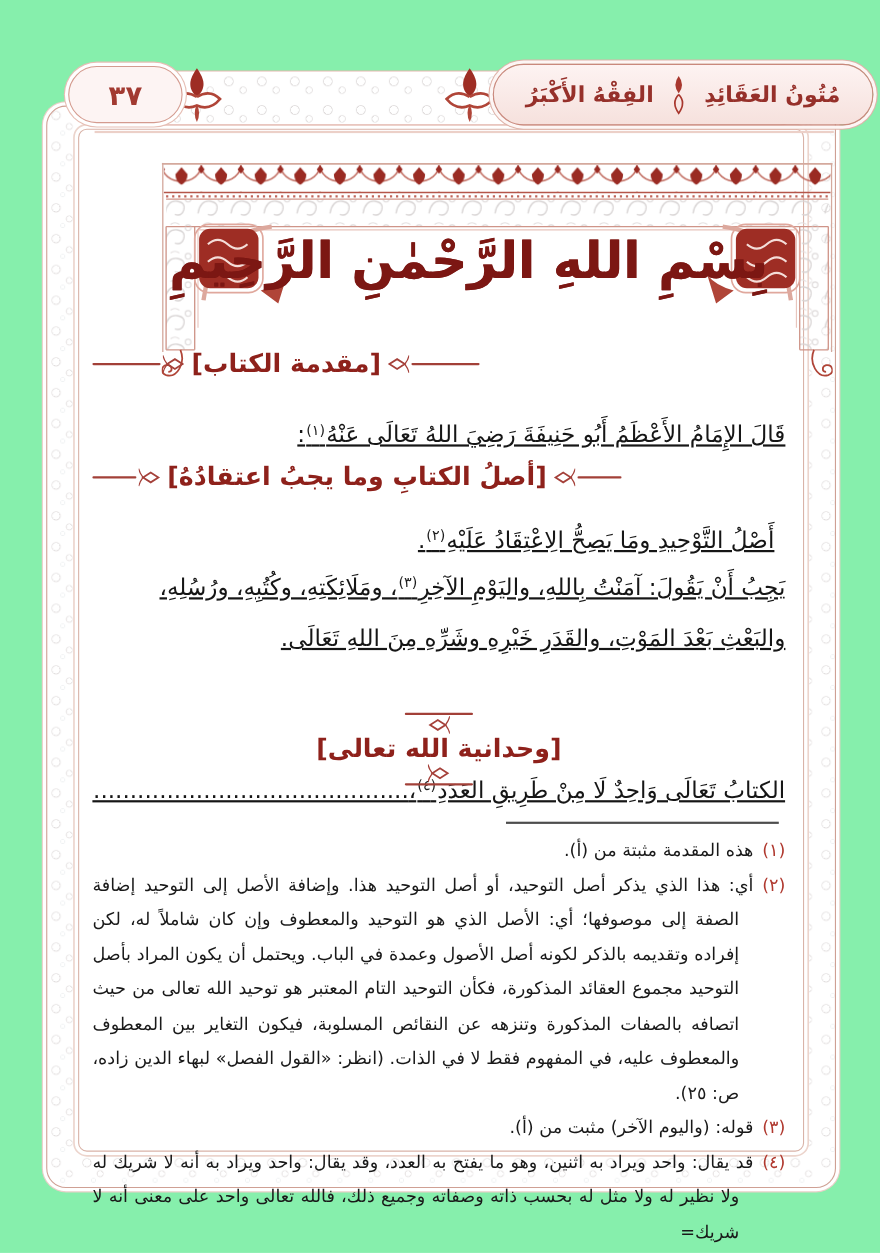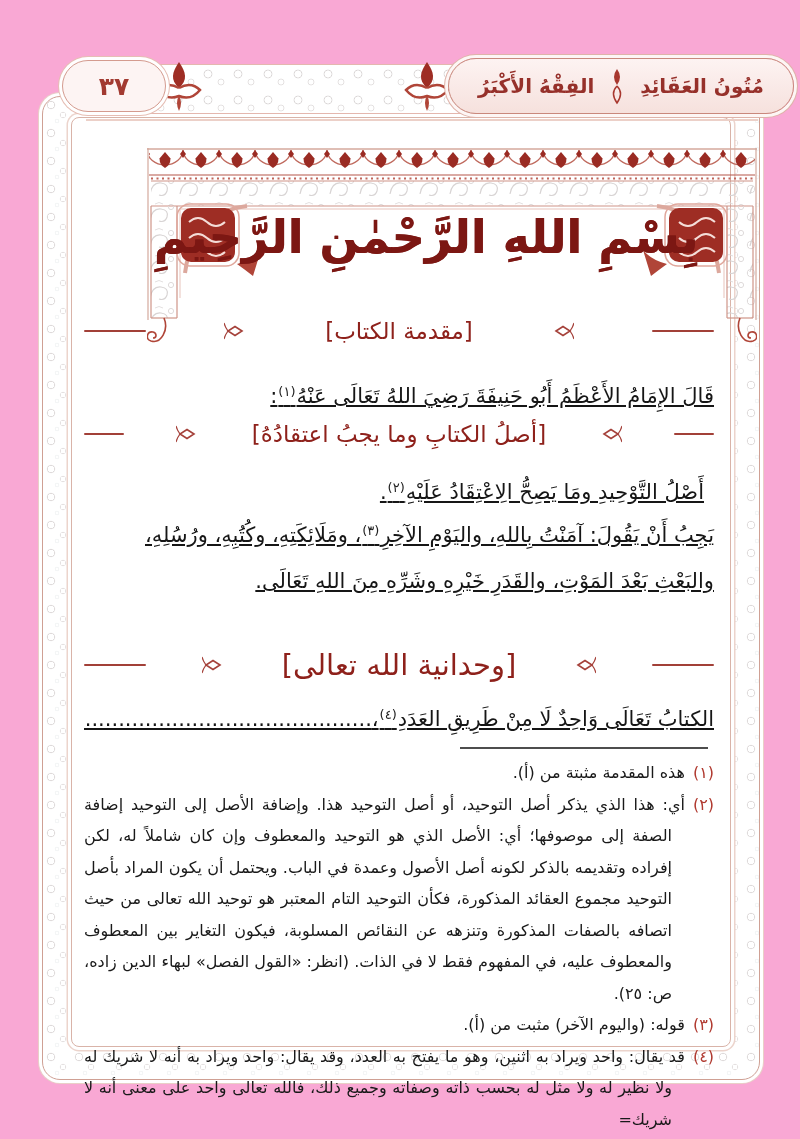--- a/index.html
+++ b/index.html
@@ -1,16 +1,16 @@
 <!DOCTYPE html>
 <html lang="ar" dir="rtl"><head>
 <meta charset="utf-8">
 <style>
   html,body{margin:0;padding:0;background:#ffffff;}
-  #page{position:relative;width:800px;height:1139px;background:#f9a8d4;overflow:hidden;
+  #page{position:relative;width:800px;height:1139px;background:#86efac;overflow:hidden;
         font-family:"DejaVu Sans",sans-serif;}
 
   
   .page-frame{position:absolute;left:42px;top:96px;width:716px;height:982px;
     border:1.5px solid #cfa094;border-radius:18px;
     box-shadow:0 0 0 3px #ffffff,0 0 0 4px #e9cfc7;
     background-color:#fff;
     background-image:
       radial-gradient(circle at 8px 8px, rgba(0,0,0,0) 3.2px, #dedada 3.5px, rgba(0,0,0,0) 4.6px),
       radial-gradient(circle at 20px 18px, rgba(0,0,0,0) 2.2px, #e4e0e0 2.5px, rgba(0,0,0,0) 3.6px),
@@ -43,22 +43,22 @@
     color:#96302a;font-size:20px;font-weight:bold;white-space:nowrap;}
   .header-rule{position:absolute;left:86px;width:672px;top:119px;height:2px;background:#ecd0c8;z-index:2;}
 
   
   .ornate-wrap{position:absolute;left:95px;top:148px;width:662px;height:200px;z-index:1;}
   .basmala{position:absolute;left:0;right:0;top:62px;text-align:center;z-index:2;
     color:#7c1713;font-size:46px;font-weight:bold;letter-spacing:-1px;
     text-shadow:0.4px 0 #7c1713;}
 
   
-  .sec-h{position:absolute;left:84px;right:86px;display:flex;align-items:center;justify-content:space-between;
-    color:#8e211b;font-weight:normal;z-index:3;direction:rtl;}
+  .sec-h{position:absolute;left:84px;right:86px;display:flex;align-items:center;justify-content:flex-end;
+    color:#8e211b;font-weight:bold;z-index:3;direction:rtl;}
   .h-rule{height:2px;background:#a24038;border-radius:2px;}
   .h-fin{display:flex;align-items:center;margin:0 2px;}
   .h-fin.flip{transform:scaleX(-1);}
   .sec-h .txt{margin:0 4px;white-space:nowrap;}
 
   
   .bt{position:absolute;right:86px;left:84px;direction:rtl;text-align:right;
     color:#161616;font-size:21px;line-height:40px;text-decoration:underline;}
   sup.fn-ref{font-size:13px;vertical-align:7px;color:#1d1d1d;font-weight:normal;margin:0 1px;}
   sup.fn-ref:empty{display:none;}
@@ -197,21 +197,21 @@
 
   <div class="bt" style="top:468px;padding-right:10px;">
     <span>أَصْلُ التَّوْحِيدِ ومَا يَصِحُّ الِاعْتِقَادُ عَلَيْهِ</span><sup class="fn-ref">(٢)</sup><span>.</span>
   </div>
 
   <div class="bt creed" style="top:508px;">
     <div><span>يَجِبُ أَنْ يَقُولَ: آمَنْتُ بِاللهِ، واليَوْمِ الآخِرِ</span><sup class="fn-ref">(٣)</sup><span>، ومَلَائِكَتِهِ، وكُتُبِهِ، ورُسُلِهِ،</span></div>
     <div><span>والبَعْثِ بَعْدَ المَوْتِ، والقَدَرِ خَيْرِهِ وشَرِّهِ مِنَ اللهِ تَعَالَى.</span></div>
   </div>
 
-  <div class="sec-h" style="top:648px;font-size:29px;">
+  <div class="sec-h" style="top:648px;font-size:23px;flex-direction:column;">
     <span class="h-rule" style="width:62px"></span>
     <span class="h-fin">
       <svg width="20" height="18" viewBox="0 0 20 18">
           <path d="M2 9 L9 4.5 L16 9 L9 13.5 Z" fill="none" stroke="#a5413a" stroke-width="1.6"></path>
           <path d="M16 9 q3 -4 4 -8 M16 9 q3 4 4 8" stroke="#a5413a" fill="none" stroke-width="1.2"></path>
         </svg>
     </span>
     <span class="txt">[وحدانية الله تعالى]</span>
     <span class="h-fin flip">
       <svg width="20" height="18" viewBox="0 0 20 18">

